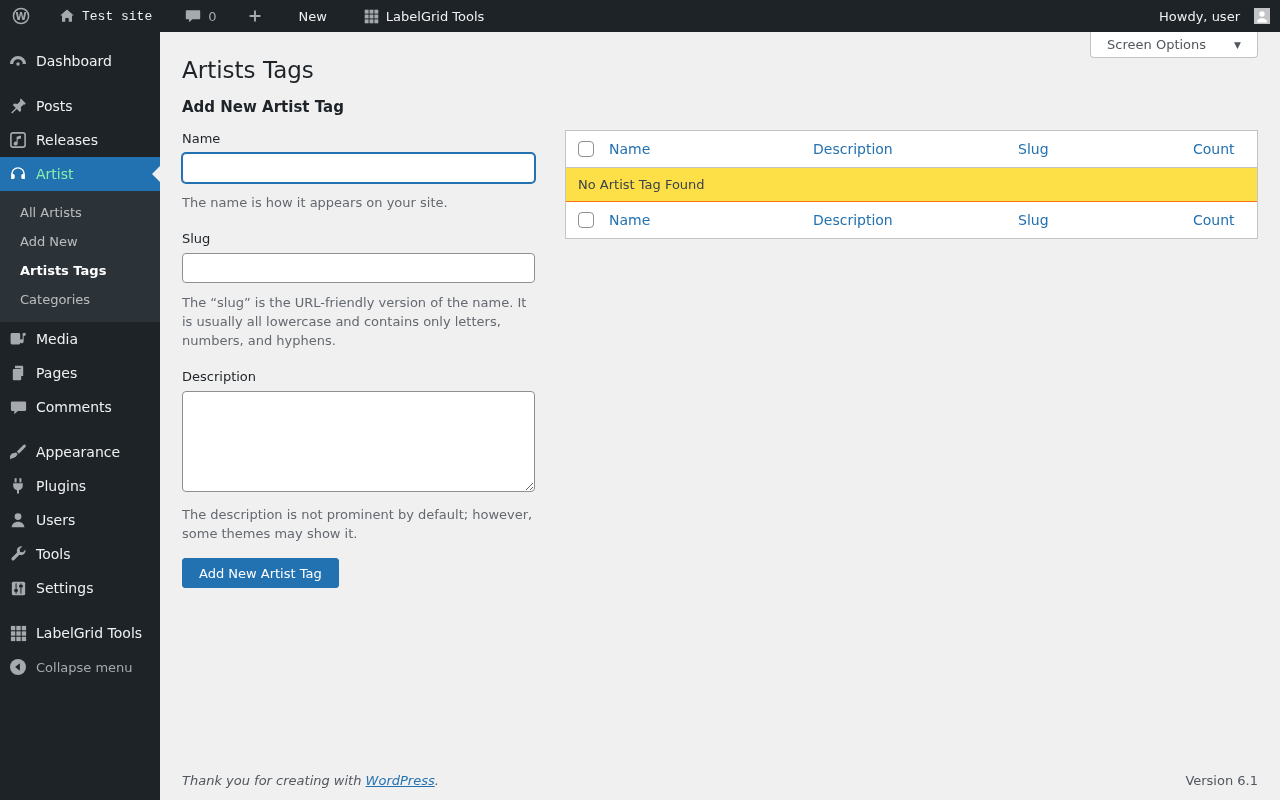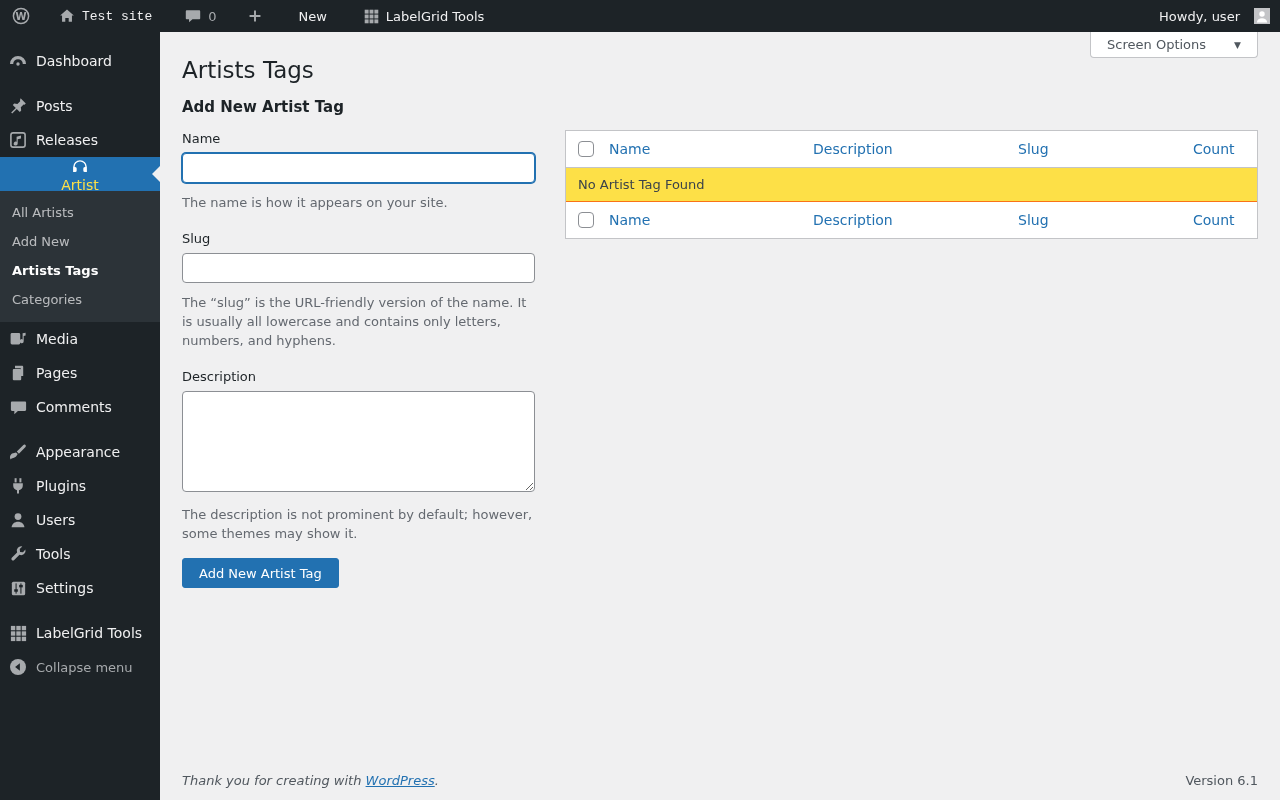--- a/index.html
+++ b/index.html
@@ -33,28 +33,28 @@
   }
   .menu { padding-top: 12px; }
   .menu-item {
     height: 34px; display: flex; align-items: center;
     color: #f0f0f1; font-size: 14px; cursor: pointer; position: relative;
   }
   .menu-item .micon {
     width: 20px; margin: 0 8px; display: flex; justify-content: center; align-items: center;
     color: #a7aaad; flex: none;
   }
-  .menu-item.active { background: #2271b1; color: #fde047; flex-direction: column; }
+  .menu-item.active { background: #2271b1; color: #86efac; }
   .menu-item.active .micon { color: #fff; }
   .menu-item.active::after {
     content: ""; position: absolute; right: 0; top: 50%; margin-top: -8px;
     border: 8px solid transparent; border-right-color: #f0f0f1;
   }
   .menu-sep { height: 11px; }
-  .submenu { background: #2c3338; padding: 7px 0 8px; }
+  .submenu { background: #2c3338; padding: 7px 8px 8px; }
   .submenu-item {
     padding: 7px 12px; font-size: 13px; color: rgba(240,240,241,.72); cursor: pointer;
   }
   .submenu-item.current { color: #fff; font-weight: bold; }
   .menu-item.collapse { color: #a7aaad; font-size: 13px; }
 
   
   .content {
     position: absolute; top: 32px; left: 160px; width: 1120px; height: 768px;
     background: #f0f0f1;

